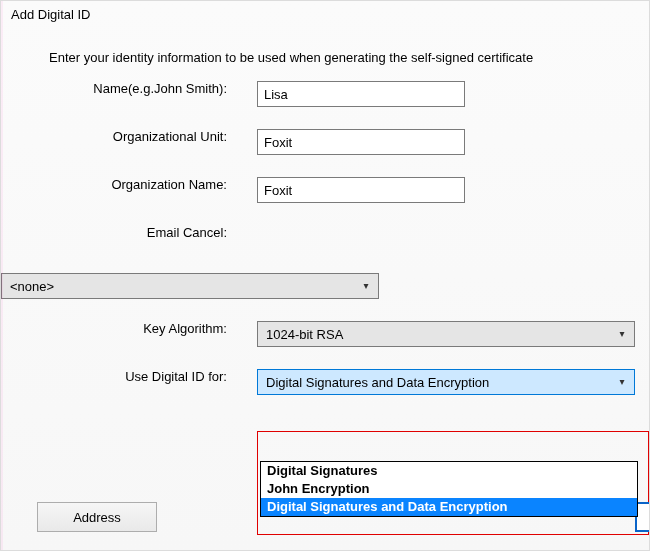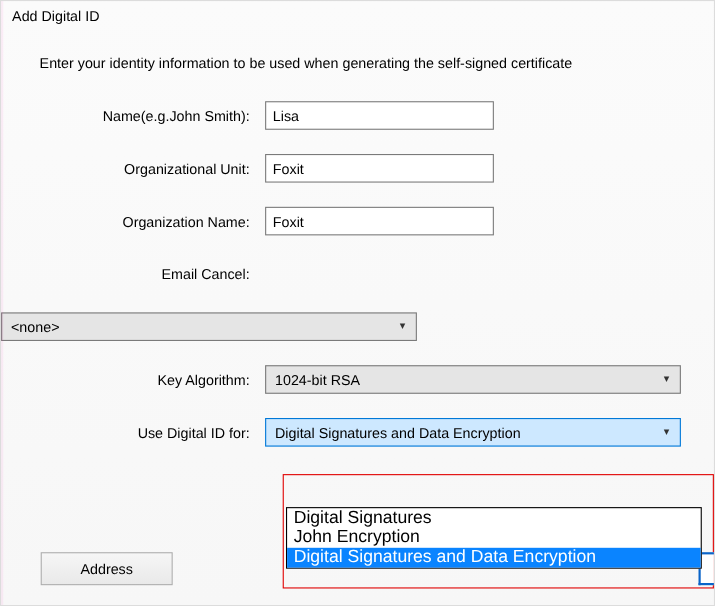--- a/index.html
+++ b/index.html
@@ -21,31 +21,32 @@
     width: 650px;
     height: 551px;
     border: 1px solid #dcdcdc;
     background: linear-gradient(#fbfbfb, #f7f7f7);
   }
   .title {
     padding: 6px 10px 2px 10px;
     font-size: 13px;
   }
   .intro {
-    padding: 26px 10px 6px 35px;
+    padding: 26px 10px 6px 48px;
     font-size: 13px;
     white-space: nowrap;
   }
   .form {
     margin-top: 10px;
   }
   .row {
     display: flex;
-    align-items: center;
+    align-items: flex-start;
     height: 48px;
+    gap: 16px;
   }
   .lbl {
     width: 240px;
     text-align: right;
     padding-right: 14px;
     font-size: 13px;
   }
   .ctl {
     width: 380px;
     display: flex;
@@ -99,22 +100,23 @@
     top: 460px;
     width: 378px;
     border: 1px solid #000;
     background: #fff;
     z-index: 5;
   }
   .option {
     height: 18px;
     line-height: 18px;
     padding: 0 6px;
-    font-size: 16px;
+    font-size: 13px;
     cursor: default;
+    font-weight: bold;
   }
   .option.sel {
     background: #0a84ff;
     color: #fff;
   }
   .footer {
     position: absolute;
     left: 0;
     bottom: 18px;
     width: 100%;

